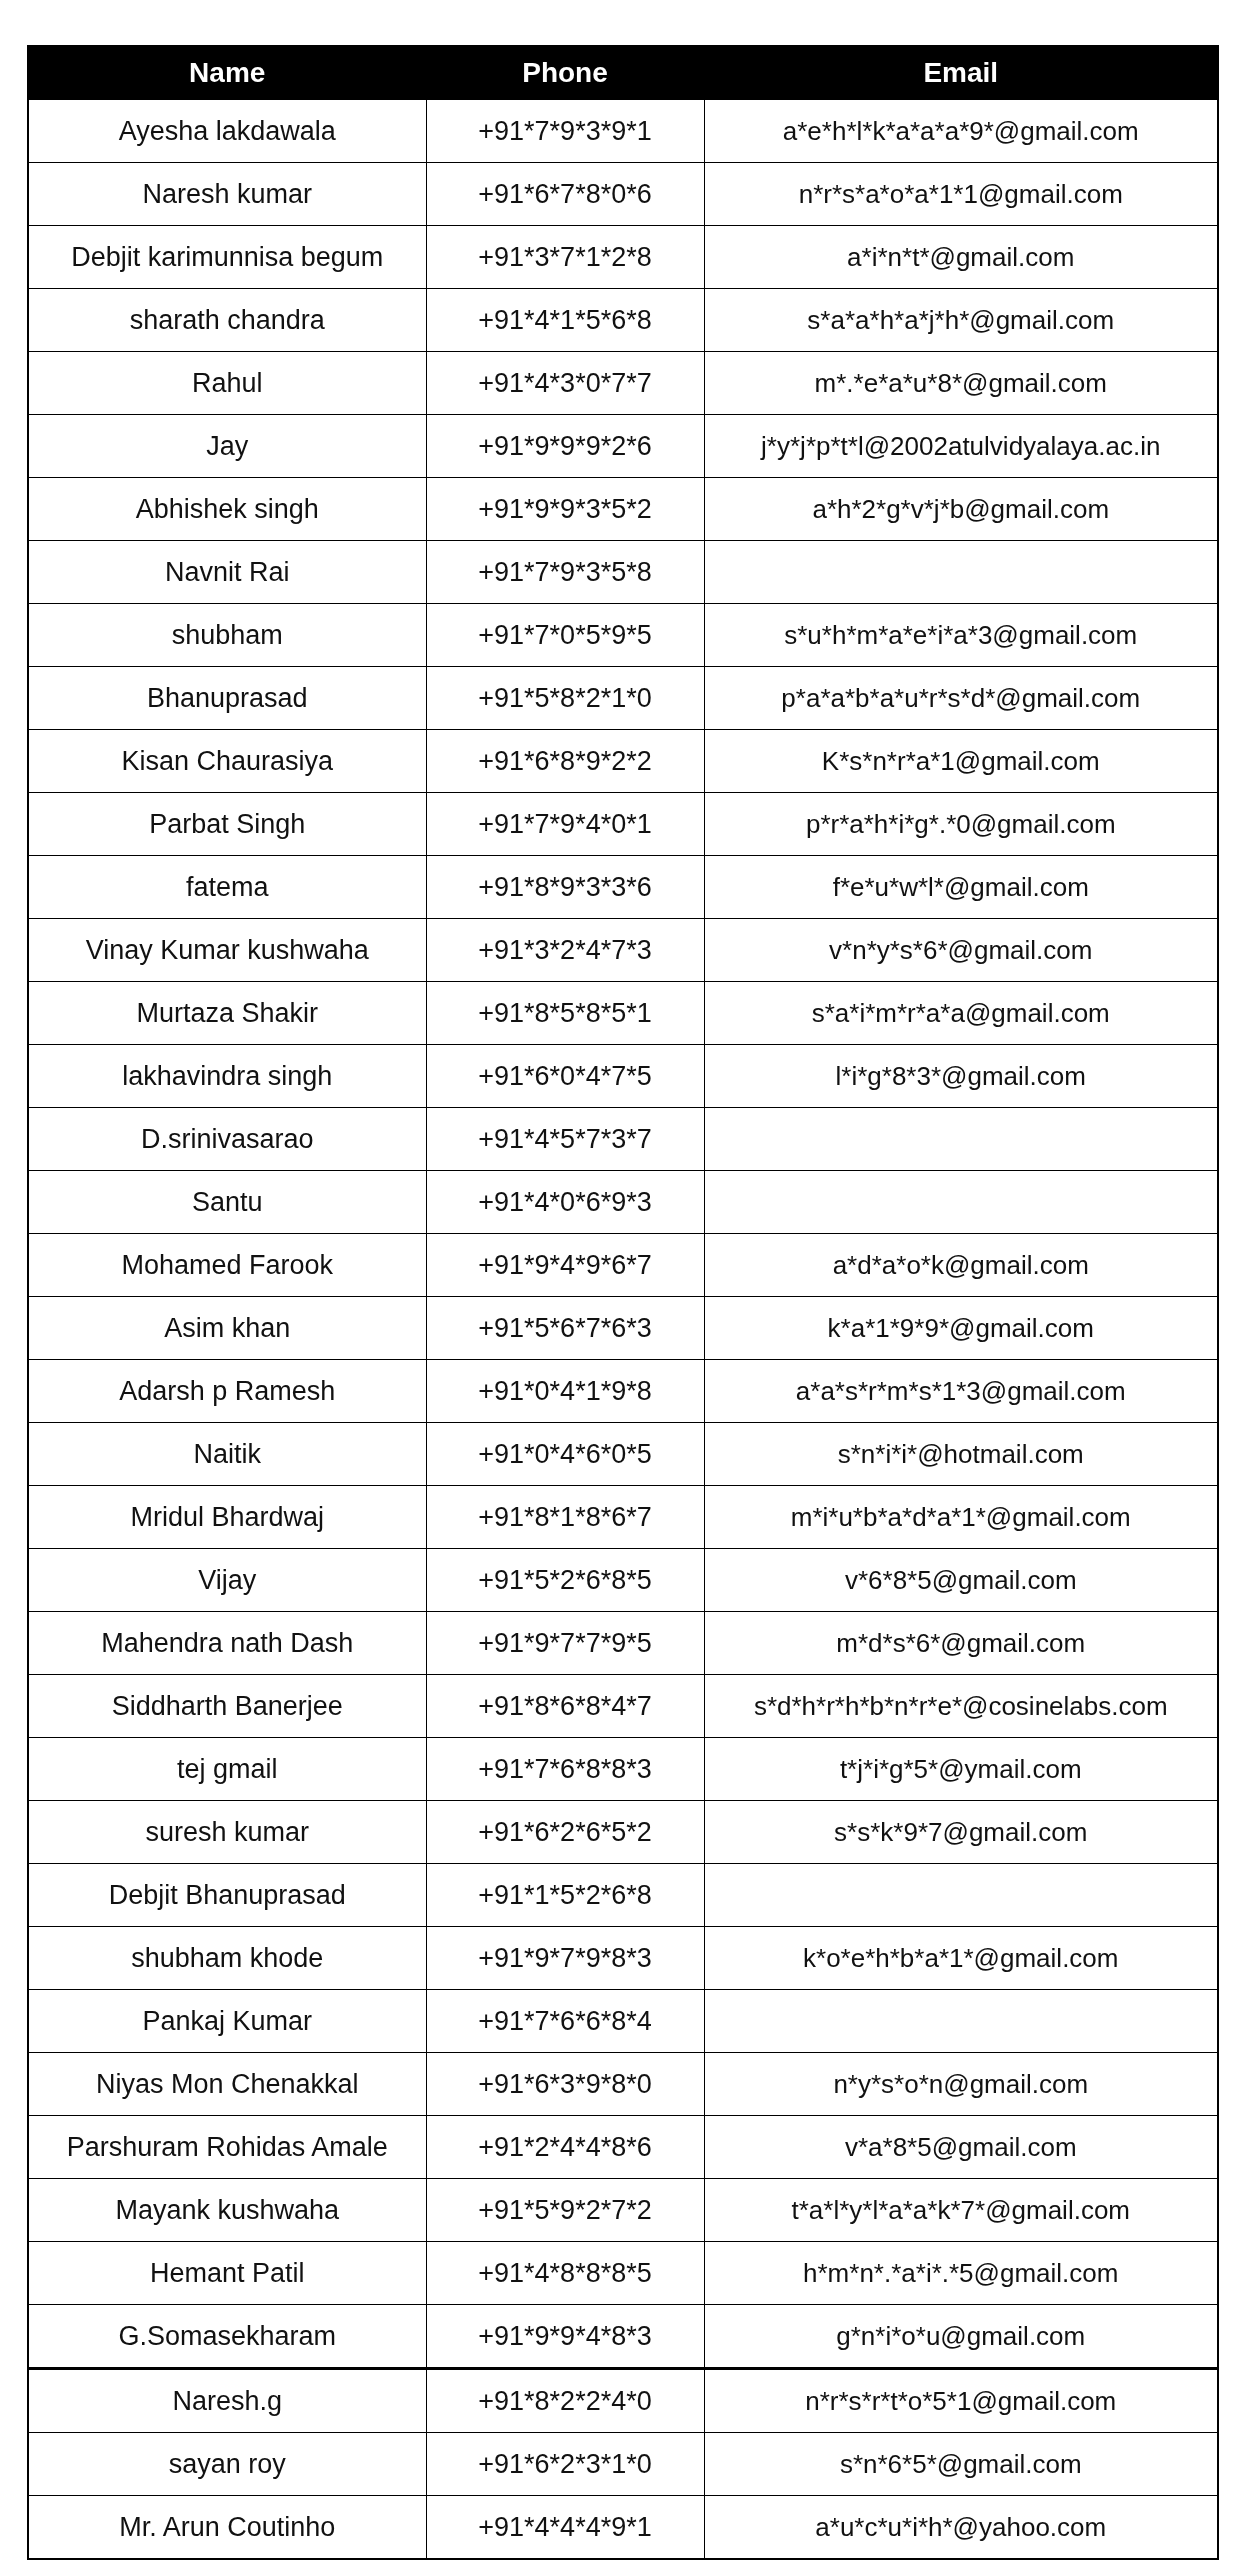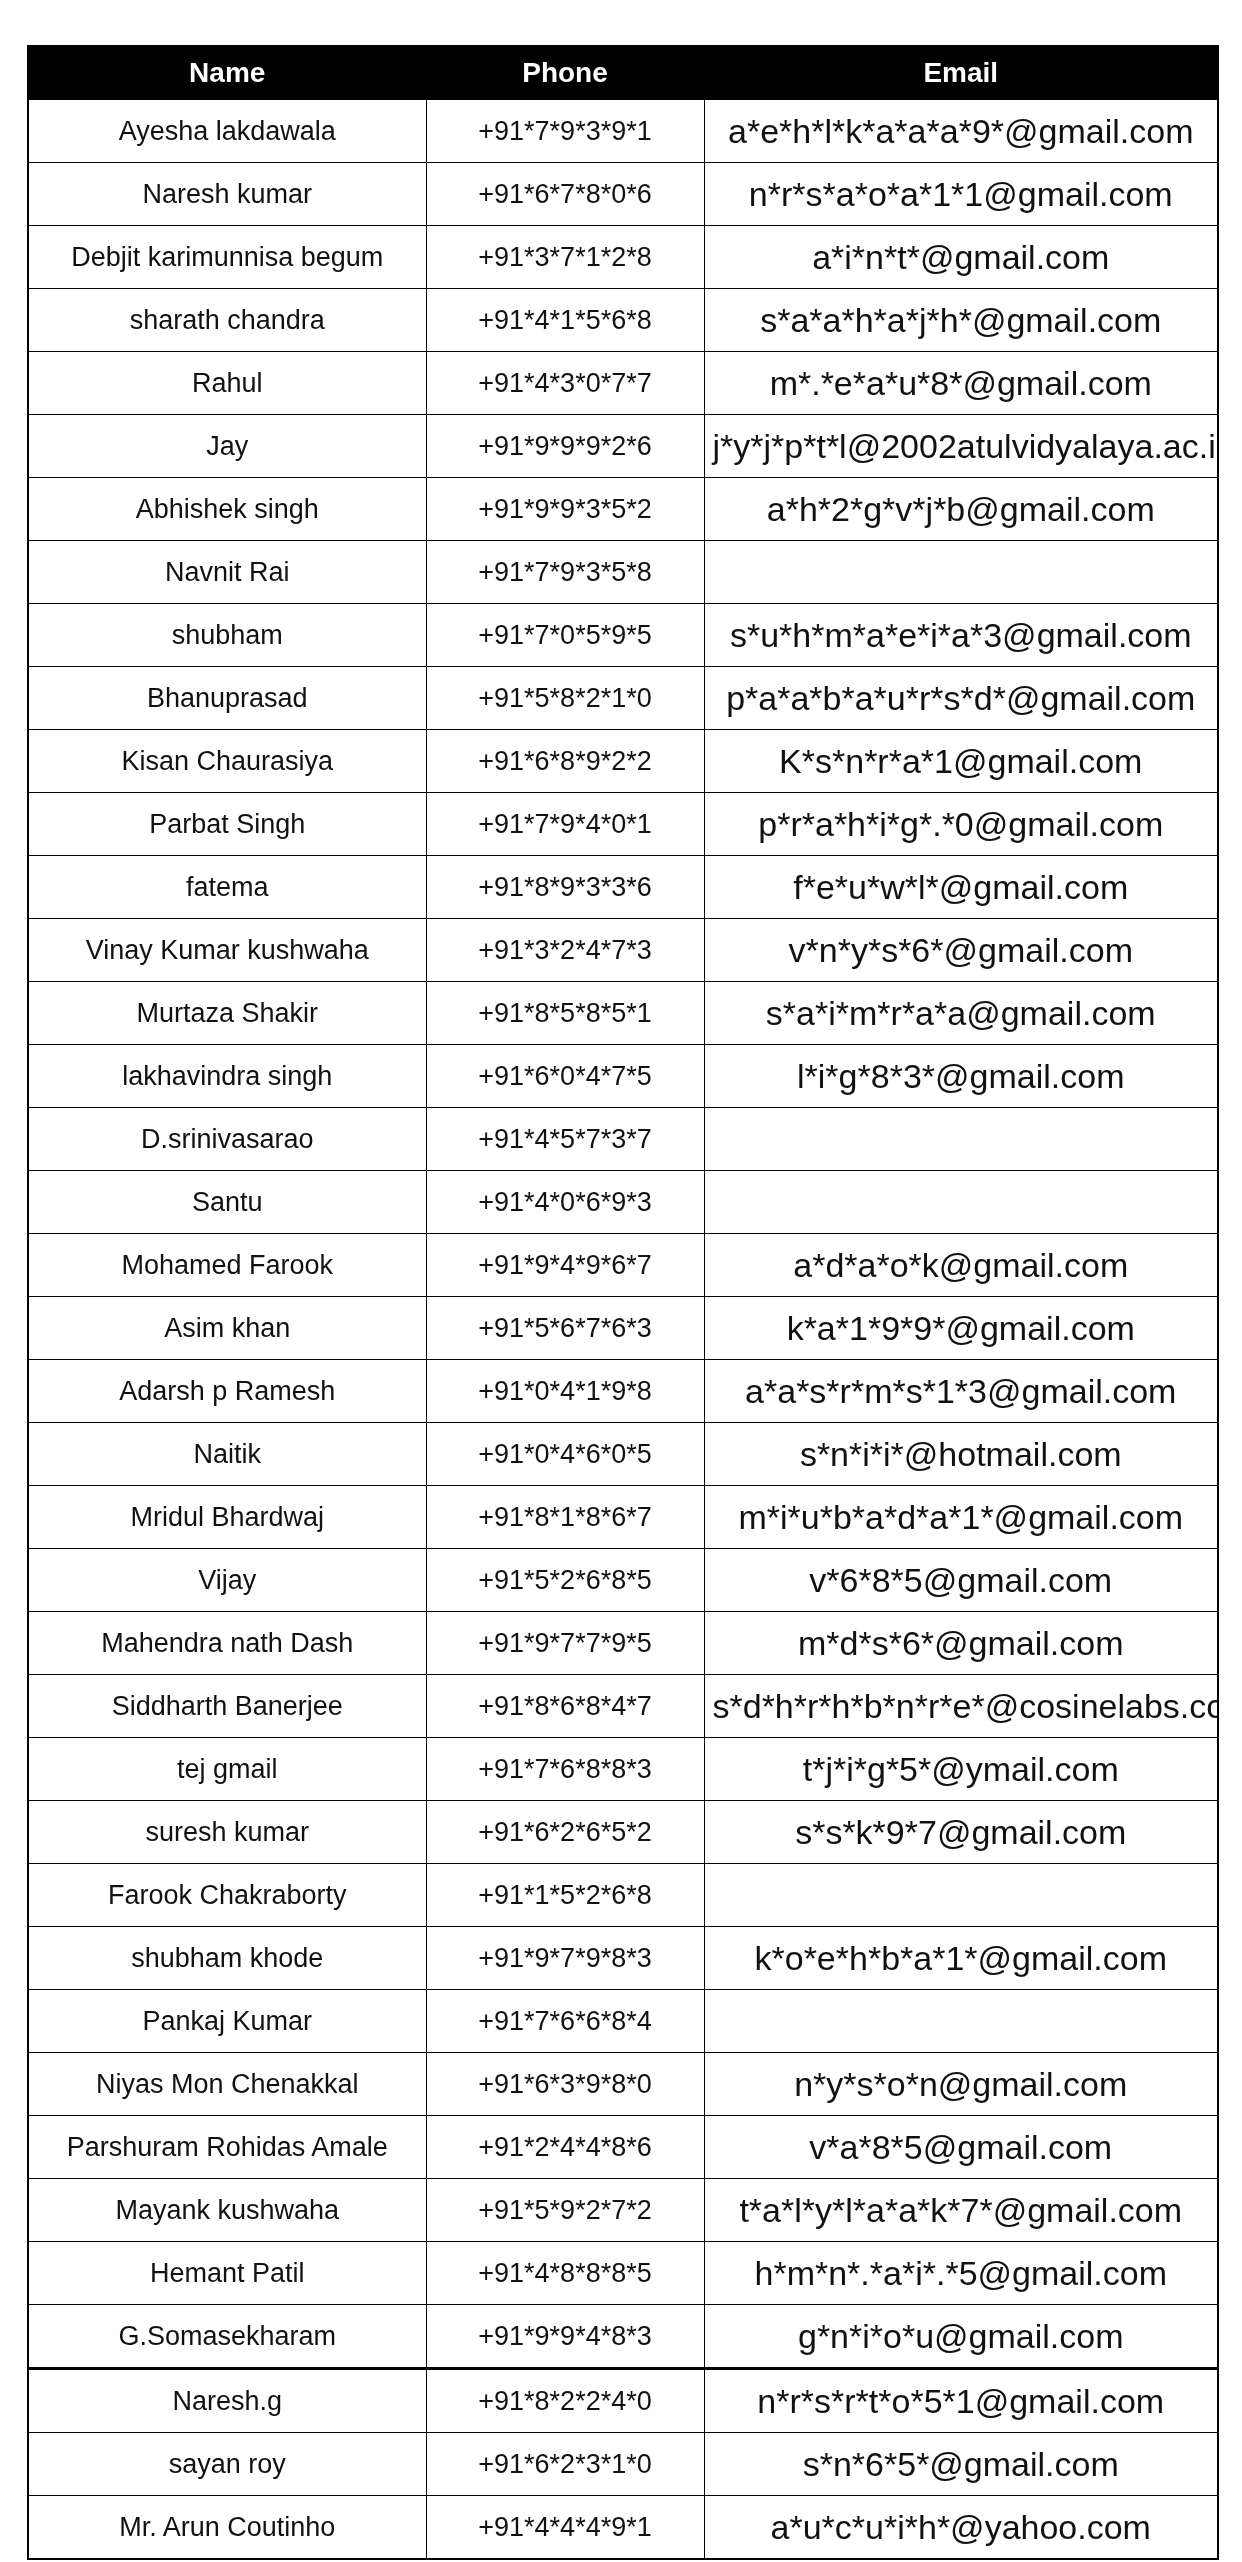--- a/index.html
+++ b/index.html
@@ -43,21 +43,21 @@
     text-align: center;
     vertical-align: middle;
     border: 1px solid #000000;
     padding: 0 8px;
     white-space: nowrap;
     overflow: hidden;
     background: #ffffff;
     color: #111111;
   }
   table.contacts tbody td.email-cell {
-    font-size: 34px;
+    font-size: 26px;
   }
   table.contacts tbody tr.section-break td {
     border-bottom-width: 3px;
   }
 </style>
 </head>
 <body>
 
 <div class="table-wrap">
   <table class="contacts">
@@ -208,21 +208,21 @@
           <td class="name-cell">tej gmail</td>
           <td class="phone-cell">+91*7*6*8*8*3</td>
           <td class="email-cell">t*j*i*g*5*@ymail.com</td>
         </tr>
         <tr>
           <td class="name-cell">suresh kumar</td>
           <td class="phone-cell">+91*6*2*6*5*2</td>
           <td class="email-cell">s*s*k*9*7@gmail.com</td>
         </tr>
         <tr>
-          <td class="name-cell">Farook Chakraborty</td>
+          <td class="name-cell">Debjit Bhanuprasad</td>
           <td class="phone-cell">+91*1*5*2*6*8</td>
           <td class="email-cell"></td>
         </tr>
         <tr>
           <td class="name-cell">shubham khode</td>
           <td class="phone-cell">+91*9*7*9*8*3</td>
           <td class="email-cell">k*o*e*h*b*a*1*@gmail.com</td>
         </tr>
         <tr>
           <td class="name-cell">Pankaj Kumar</td>

